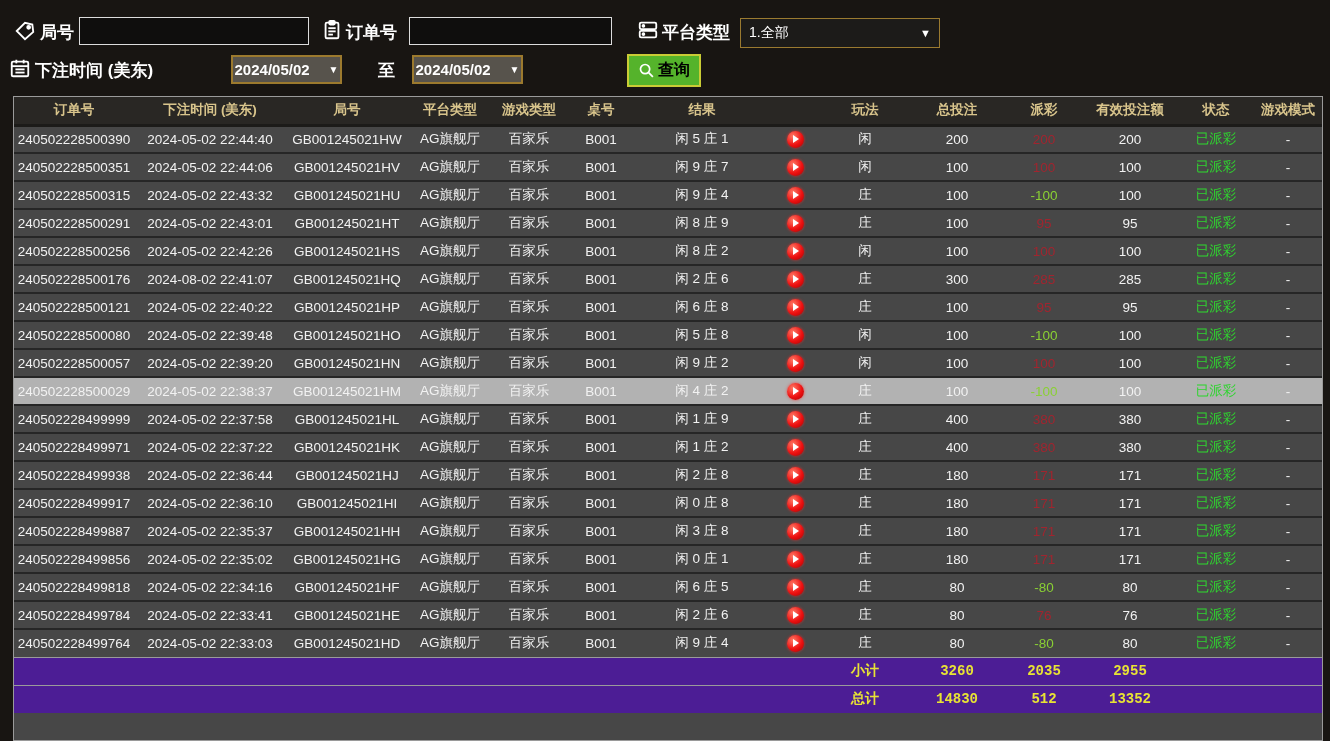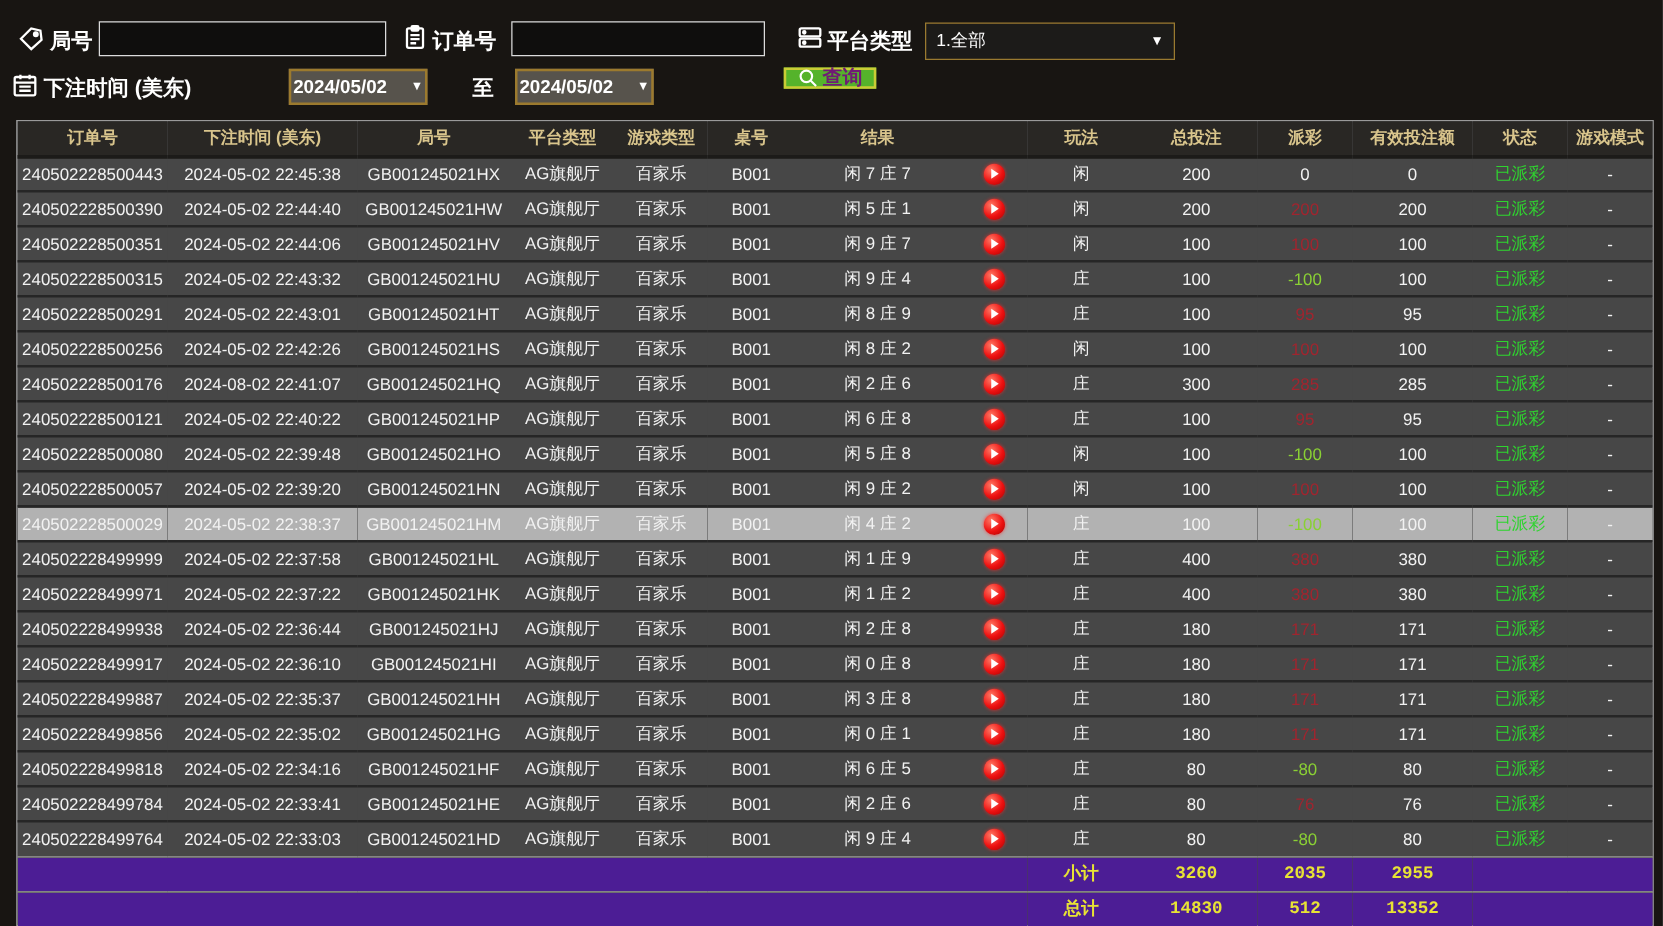--- a/index.html
+++ b/index.html
@@ -29,22 +29,22 @@
   }
   .select .arrow { font-size:11px; color:#fff; }
   .datebtn {
     position:absolute; height:29px; background:#57534c;
     border:2px solid #9c7a2e; color:#fff; font-weight:bold; font-size:15px;
     display:flex; align-items:center; justify-content:center; gap:19px; cursor:pointer;
     padding:0 6px; white-space:nowrap;
   }
   .datebtn .arrow { font-size:10px; }
   .searchbtn {
-    position:absolute; height:17px; background:#55b32b;
-    border:2px solid #c9cc35; color:#701a75; font-weight:bold; font-size:16px;
+    position:absolute; height:33px; background:#55b32b;
+    border:2px solid #c9cc35; color:#000000; font-weight:bold; font-size:16px;
     display:flex; align-items:center; justify-content:center; gap:3px;
     padding:0 9px; cursor:pointer; white-space:nowrap;
   }
   .searchbtn svg { width:17px; height:17px; }
 
   
   .tablewrap {
     position:absolute; left:13px; top:96px; width:1310px; height:645px;
     border:1px solid #9a9a9a; background:#474747;
   }
@@ -177,40 +177,20 @@
         <th>玩法</th>
         <th>总投注</th>
         <th>派彩</th>
         <th>有效投注额</th>
         <th>状态</th>
         <th>游戏模式</th>
       </tr>
     </thead>
     <tbody>
         <tr>
-          <td>240502228500443</td>
-          <td>2024-05-02 22:45:38</td>
-          <td>GB001245021HX</td>
-          <td>AG旗舰厅</td>
-          <td>百家乐</td>
-          <td>B001</td>
-          <td>闲 7 庄 7</td>
-          <td>
-            <span class="playwrap">
-              <span class="play-icon"></span>
-            </span>
-          </td>
-          <td>闲</td>
-          <td>200</td>
-          <td class="pay-white">0</td>
-          <td>0</td>
-          <td class="status-ok">已派彩</td>
-          <td>-</td>
-        </tr>
-        <tr>
           <td>240502228500390</td>
           <td>2024-05-02 22:44:40</td>
           <td>GB001245021HW</td>
           <td>AG旗舰厅</td>
           <td>百家乐</td>
           <td>B001</td>
           <td>闲 5 庄 1</td>
           <td>
             <span class="playwrap">
               <span class="play-icon"></span>

